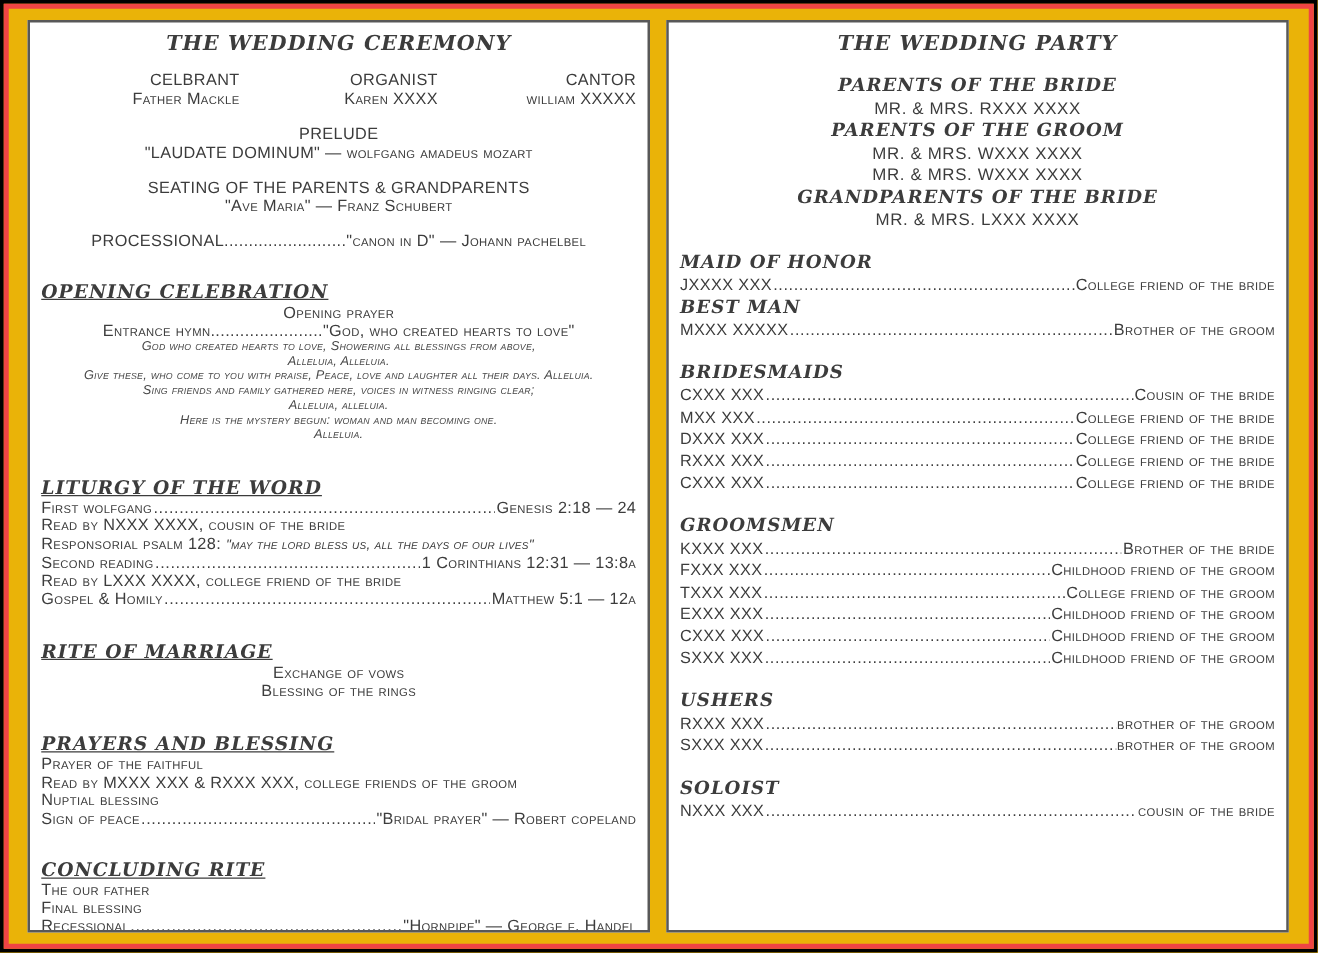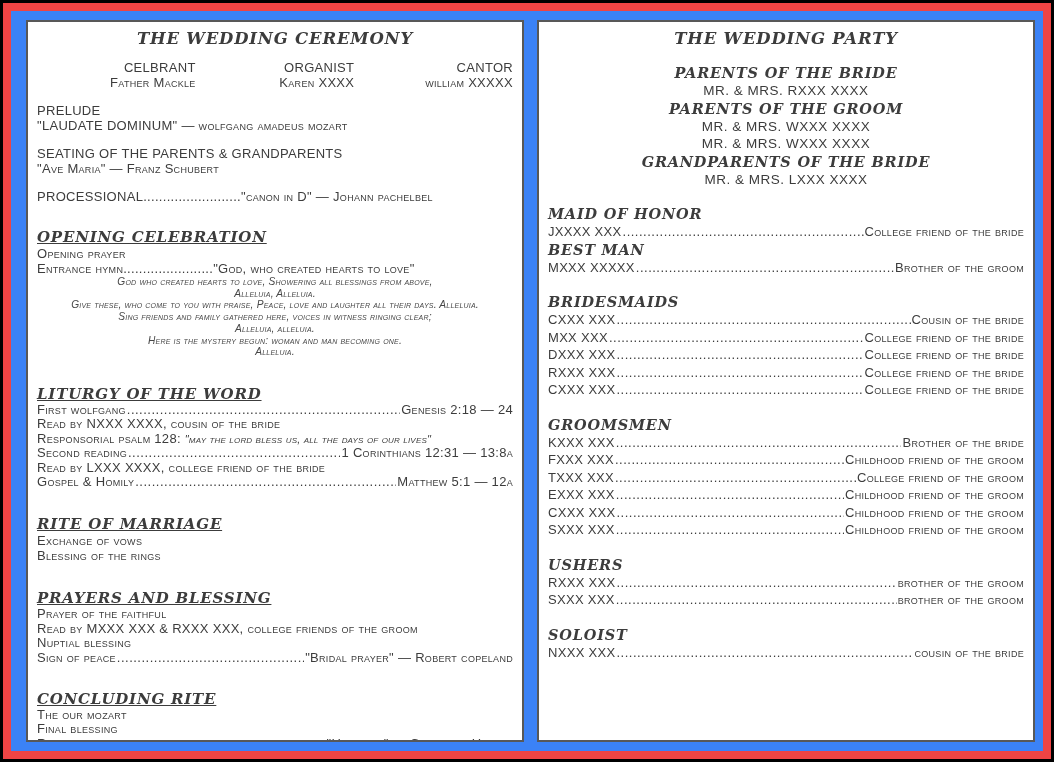--- a/index.html
+++ b/index.html
@@ -2,21 +2,21 @@
 <html><head>
 <meta charset="utf-8">
 <style>
   html,body{margin:0;padding:0;}
   body{
     width:1054px;height:762px;background:#000;position:relative;
     font-family:"Liberation Sans", sans-serif;
   }
   .page{
     position:absolute;left:3px;top:3px;right:3px;bottom:3px;
-    border:8px solid #ef4444;background:#3b82f6;
+    border:4px solid #ef4444;background:#eab308;
   }
   .panel{
     position:absolute;top:9px;bottom:9px;width:498px;
     border:2px solid #585858;box-sizing:border-box;background:#fff;
     color:#3c3c3c;font-variant:small-caps;font-size:13px;letter-spacing:.3px;
     padding:4px 9px 0 9px;overflow:hidden;
   }
   .panel-left{left:15px;}
   .panel-right{left:526px;}
 
@@ -31,21 +31,21 @@
     font-size:15px;text-decoration:underline;margin-top:25px;line-height:17px;
   }
 
   
   .roles{
     display:grid;grid-template-columns:1fr 1fr 1fr;margin-top:12px;text-align:right;
   }
   .roles .role{line-height:15px;}
   .roles .name{line-height:15px;}
   .block{margin-top:13px;}
-  .line{line-height:15px;}
+  .line{line-height:15px;text-align:center;}
   .lit-line{line-height:14.4px;}
   .centered{text-align:left;}
   .verse{
     text-align:center;font-style:italic;font-size:10.2px;line-height:10.7px;
     color:#474747;letter-spacing:.2px;margin-top:1px;
   }
   .psalm-quote{font-style:italic;font-size:11px;letter-spacing:.2px;}
 
   
   .row{display:flex;align-items:baseline;}
@@ -147,21 +147,21 @@
     <div class="lit-line">Prayer of the faithful</div>
     <div class="lit-line centered">Read by MXXX XXX &amp; RXXX XXX, college friends of the groom</div>
     <div class="lit-line">Nuptial blessing</div>
     <div class="row lit-line">
       <span class="lbl">Sign of peace</span>
       <span class="lead"></span>
       <span class="val">"Bridal prayer" — Robert copeland</span>
     </div>
 
     <div class="sec-header script" style="margin-top:26px;">CONCLUDING RITE</div>
-    <div class="lit-line">The our mozart</div>
+    <div class="lit-line">The our father</div>
     <div class="lit-line">Final blessing</div>
     <div class="row lit-line">
       <span class="lbl">Recessional</span>
       <span class="lead"></span>
       <span class="val">"Hornpipe" — George f. Handel</span>
     </div>
   </div>
 
   <div class="panel panel-right">
     <div class="doc-title script party-title">THE WEDDING PARTY</div>

